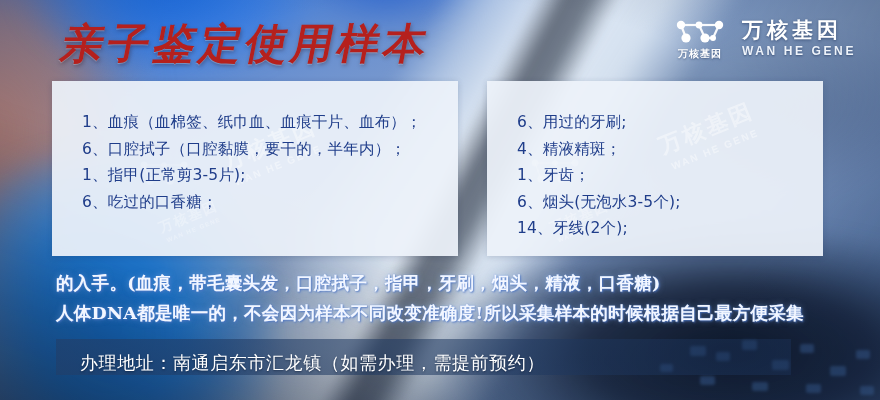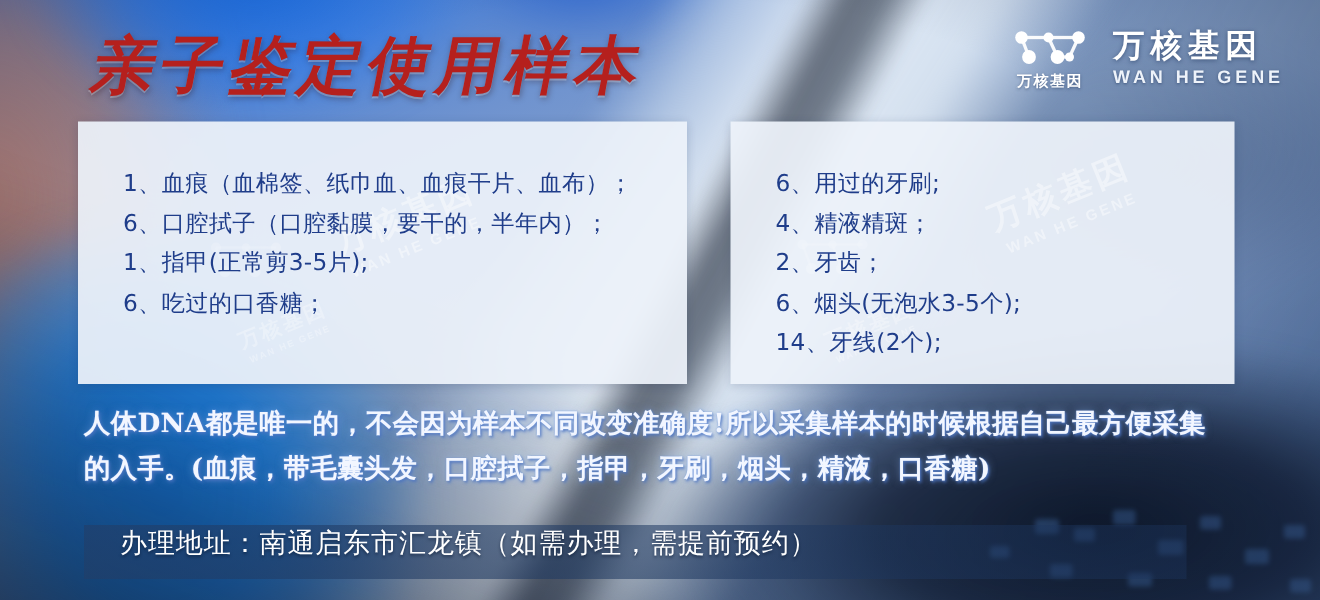--- a/index.html
+++ b/index.html
@@ -149,23 +149,23 @@
     position:absolute;left:56px;top:268px;width:800px;
     font-family:"DejaVu Serif","Liberation Serif",serif;
     font-size:17.5px;font-weight:700;line-height:30px;
     color:#f2f6ff;letter-spacing:.3px;
     text-shadow:0 0 1px rgba(120,160,230,.95), 1px 1px 2px rgba(70,110,190,.85), 0 0 6px rgba(150,190,245,.5);
   }
   .notice .ln{display:block;}
 
   
   .addr{
-    position:absolute;left:56px;top:350px;width:735px;height:36px;
+    position:absolute;left:56px;top:339px;width:735px;height:36px;
     background:linear-gradient(90deg, rgba(34,62,104,.62) 0%, rgba(30,56,96,.55) 55%, rgba(28,52,92,.42) 100%);
-    display:flex;align-items:flex-start;
+    display:flex;align-items:flex-end;
   }
   .addr-text{
     padding-left:24px;
     font-family:"DejaVu Sans","Liberation Sans",sans-serif;
     font-size:18px;font-weight:500;color:#ffffff;letter-spacing:.6px;
     white-space:nowrap;
     text-shadow:0 1px 2px rgba(10,25,50,.6);
   }
 </style>
 </head>
@@ -281,28 +281,28 @@
         <circle cx="8" cy="12" r="3.4"></circle>
           <circle cx="28" cy="12" r="2.8"></circle>
         <circle cx="48" cy="12" r="3.4"></circle>
           <circle cx="14" cy="28" r="3.8"></circle>
         <circle cx="34" cy="28" r="3.8"></circle>
       </g>
     </svg>
     <ul class="card-list">
       <li>6、用过的牙刷;</li>
       <li>4、精液精斑；</li>
-      <li>2、牙齿；</li>
+      <li>1、牙齿；</li>
       <li>6、烟头(无泡水3-5个);</li>
       <li>14、牙线(2个);</li>
     </ul>
   </div>
 
   <div class="notice">
+    <span class="ln">的入手。(血痕，带毛囊头发，口腔拭子，指甲，牙刷，烟头，精液，口香糖)</span>
     <span class="ln">人体DNA都是唯一的，不会因为样本不同改变准确度!所以采集样本的时候根据自己最方便采集</span>
-    <span class="ln">的入手。(血痕，带毛囊头发，口腔拭子，指甲，牙刷，烟头，精液，口香糖)</span>
   </div>
 
   <div class="addr">
     <div class="addr-text">办理地址：南通启东市汇龙镇（如需办理，需提前预约）</div>
   </div>
 
 </div>
 
 </body></html>

